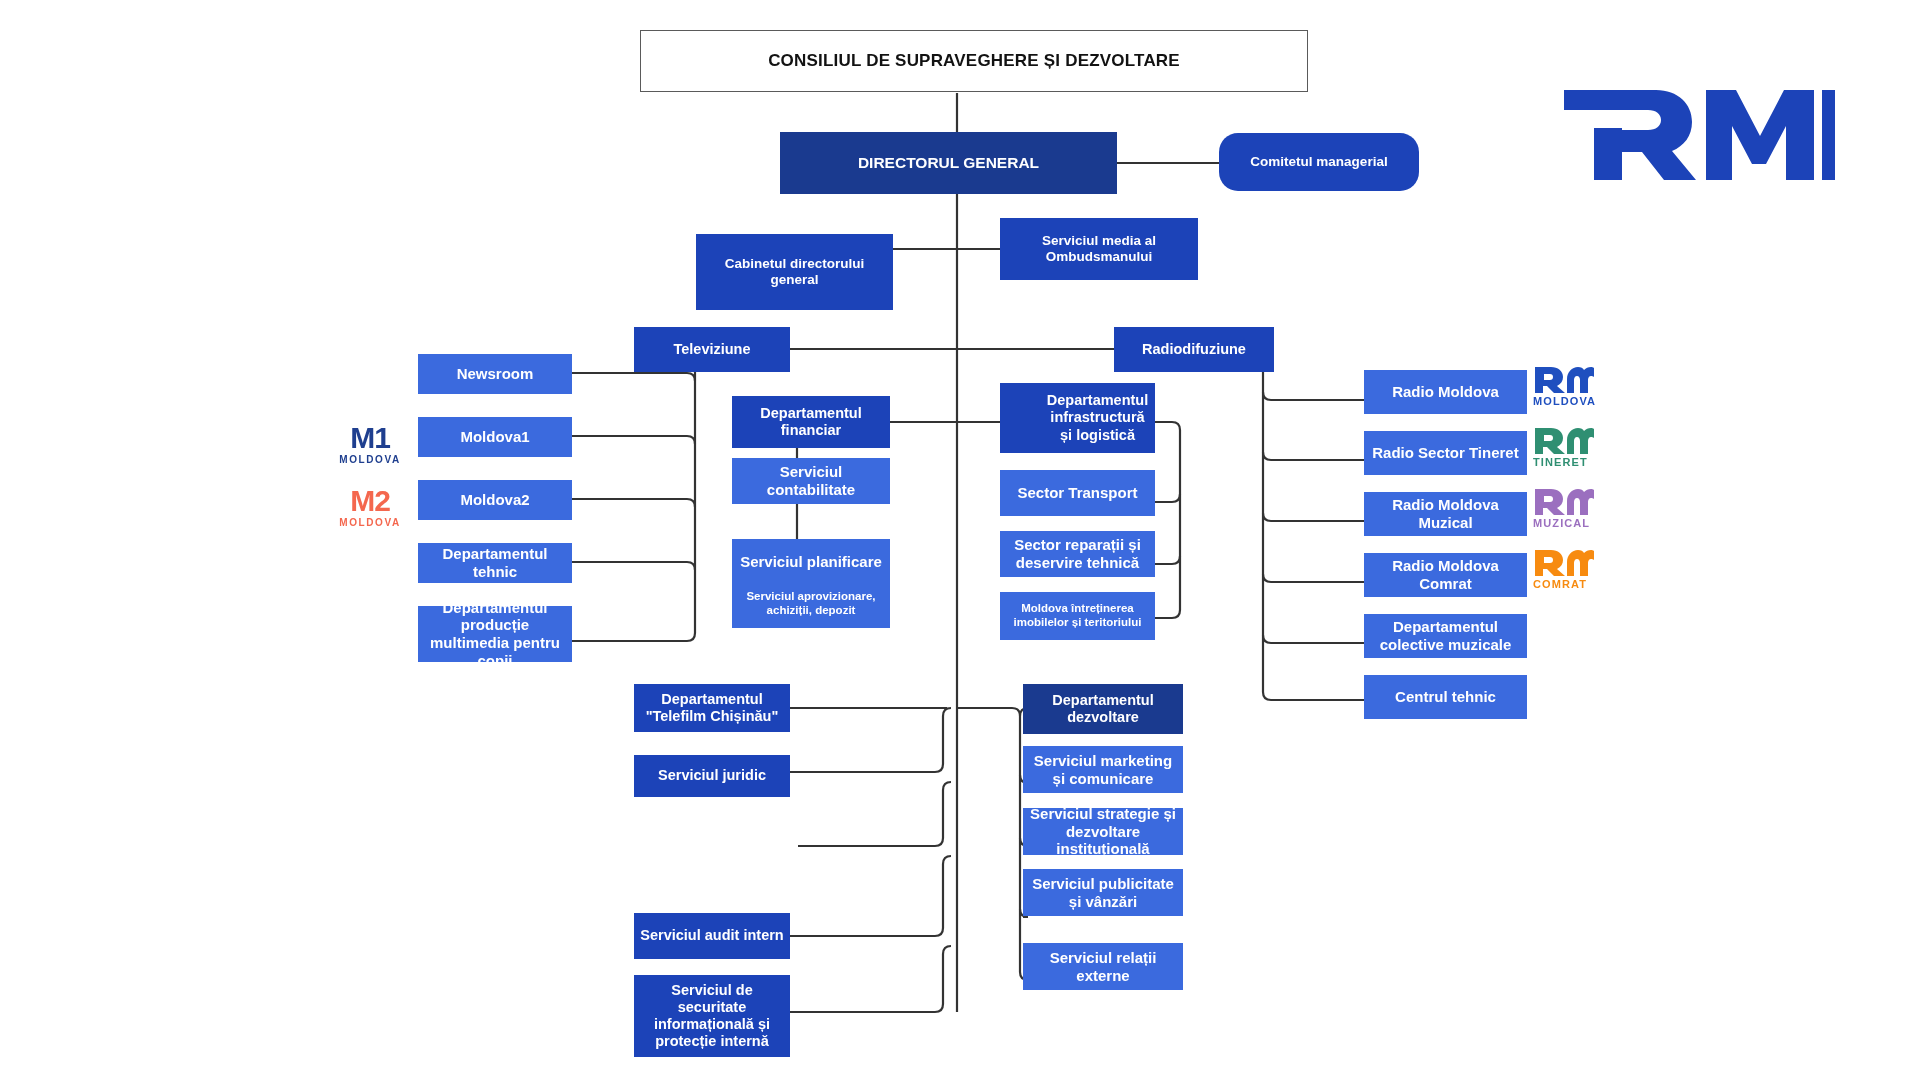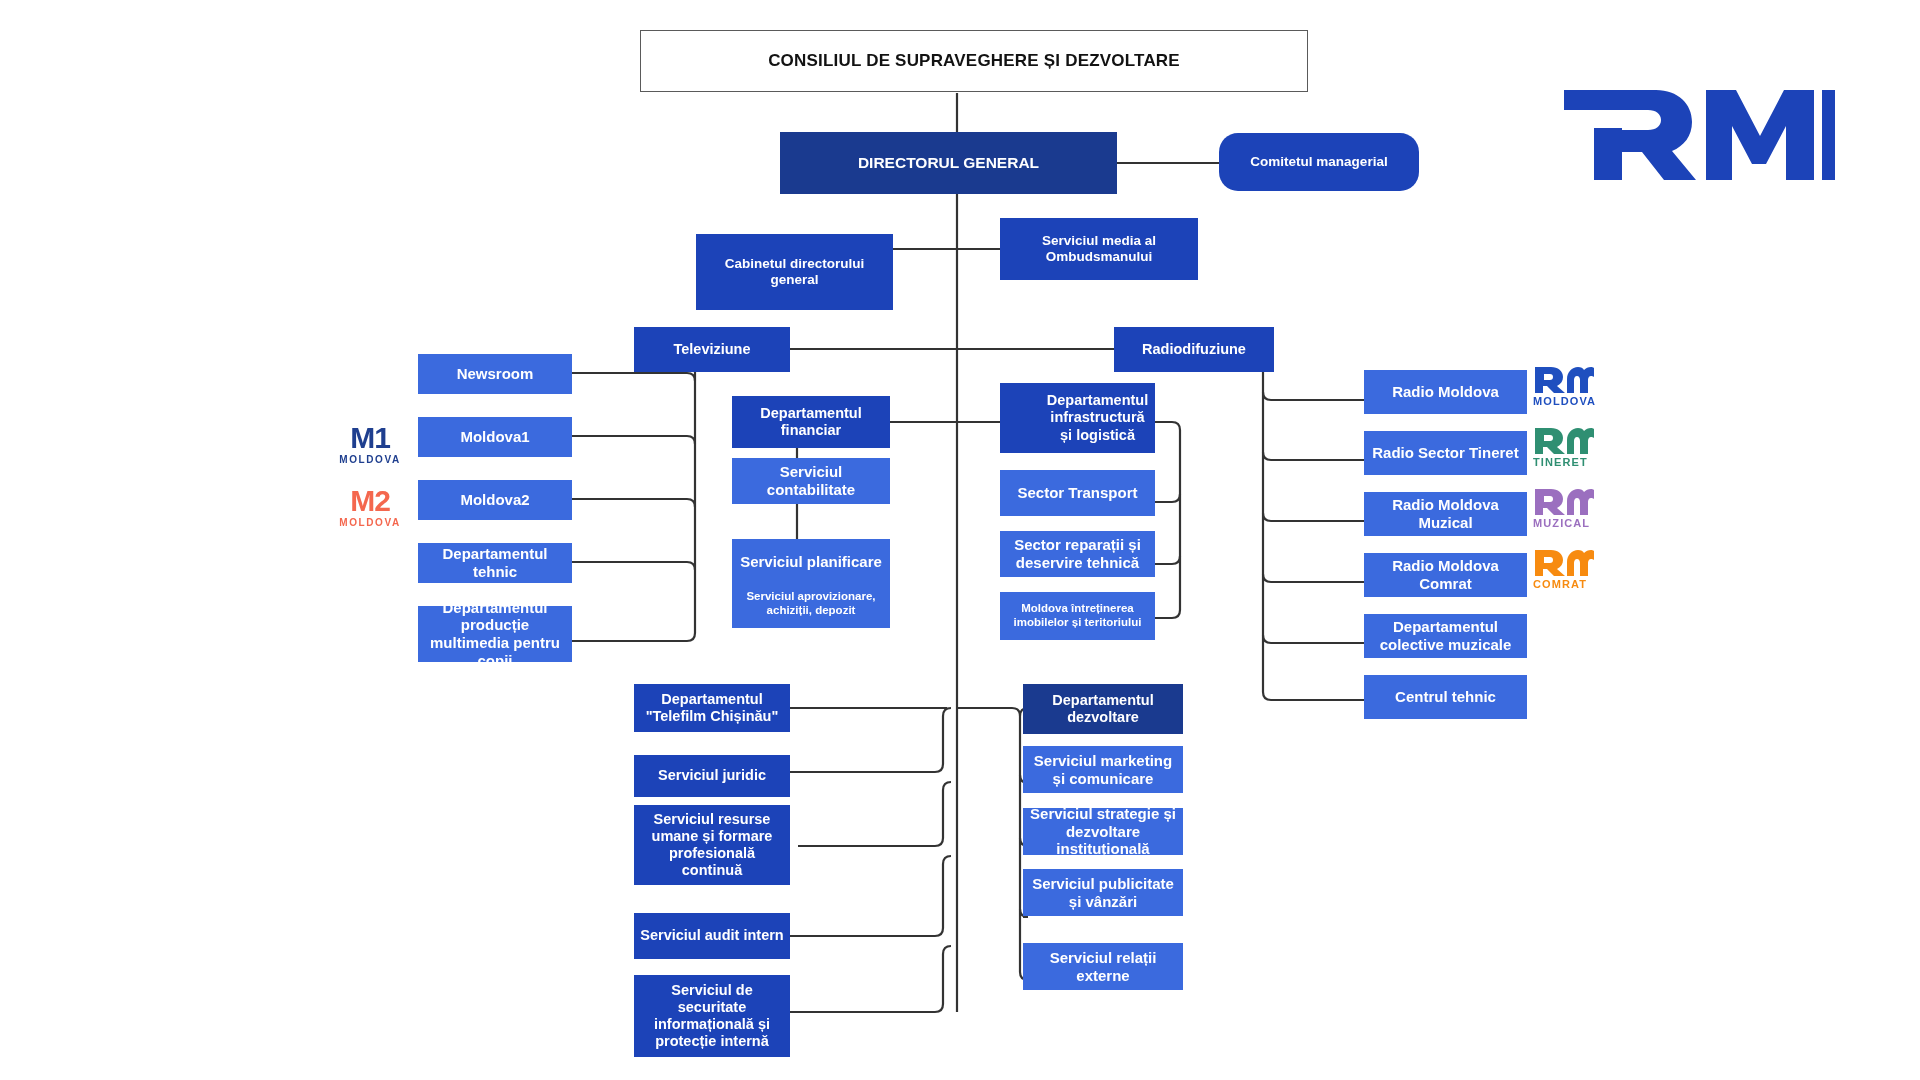--- a/index.html
+++ b/index.html
@@ -174,21 +174,20 @@
   <div class="rlogo" style="left:1533px;top:548px;">
     <svg width="62" height="28" viewBox="0 0 62 28">
       <path fill="#f78b10" d="M2 2h16c7 0 12 4 12 10 0 4-2 7-6 9l8 7h-11l-7-7h-4v7H2V2zm9 7v6h6c2 0 3-1 3-3s-1-3-3-3h-6z"></path>
       <path fill="#f78b10" d="M34 28V14c0-7 5-12 11-12 3 0 5 1 6 3 2-2 4-3 7-3 1 0 2 0 3 1v9c-1-1-2-1-3-1-2 0-3 2-3 4v13h-8V15c0-2-1-4-3-4s-3 2-3 4v13h-7z"></path>
     </svg>
     <div class="sub" style="color:#f78b10;">COMRAT</div>
   </div>
 
   <div class="node mid fs14" style="left:634px;top:684px;width:156px;height:48px;">Departamentul "Telefilm Chișinău"</div>
   <div class="node mid fs14" style="left:634px;top:755px;width:156px;height:42px;">Serviciul juridic</div>
-  <div class="node mid fs14" style="left:634px;top:805px;width:156px;height:80px;">Serviciul resurse umane și formare profesională continuă</div>
   <div class="node mid fs14" style="left:634px;top:913px;width:156px;height:46px;">Serviciul audit intern</div>
   <div class="node mid fs14" style="left:634px;top:975px;width:156px;height:82px;">Serviciul de securitate informațională și protecție internă</div>
 
   <div class="node dark fs14" style="left:1023px;top:684px;width:160px;height:50px;">Departamentul dezvoltare</div>
   <div class="node light fs12" style="left:1023px;top:746px;width:160px;height:47px;">Serviciul marketing și comunicare</div>
   <div class="node light fs12" style="left:1023px;top:808px;width:160px;height:47px;">Serviciul strategie și dezvoltare instituțională</div>
   <div class="node light fs12" style="left:1023px;top:869px;width:160px;height:47px;">Serviciul publicitate și vânzări</div>
   <div class="node light fs12" style="left:1023px;top:943px;width:160px;height:47px;">Serviciul relații externe</div>
 
   <div class="logo" style="left:1560px;top:88px;">

